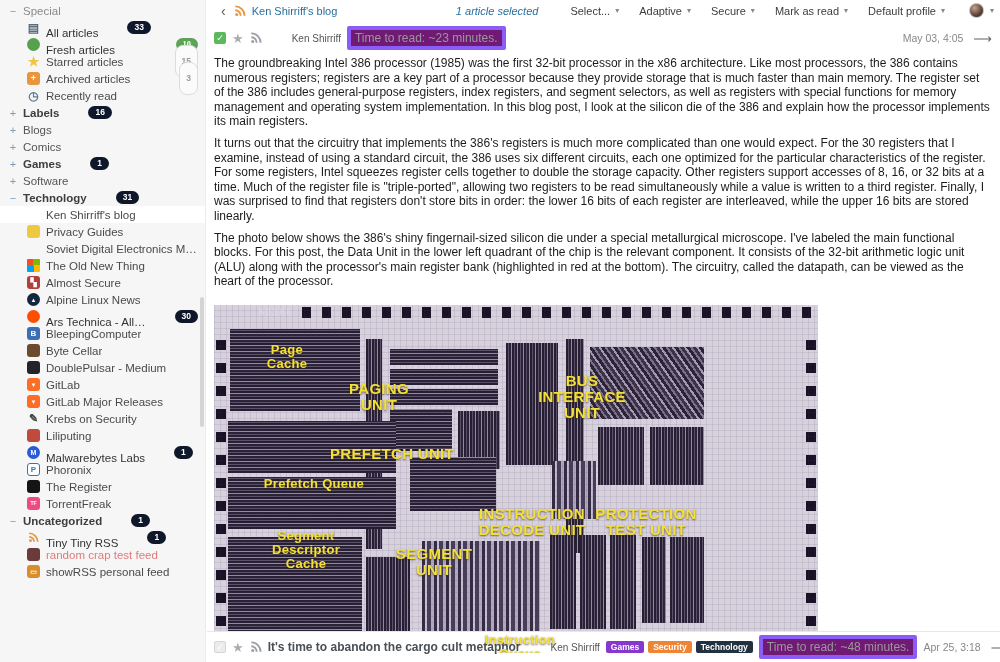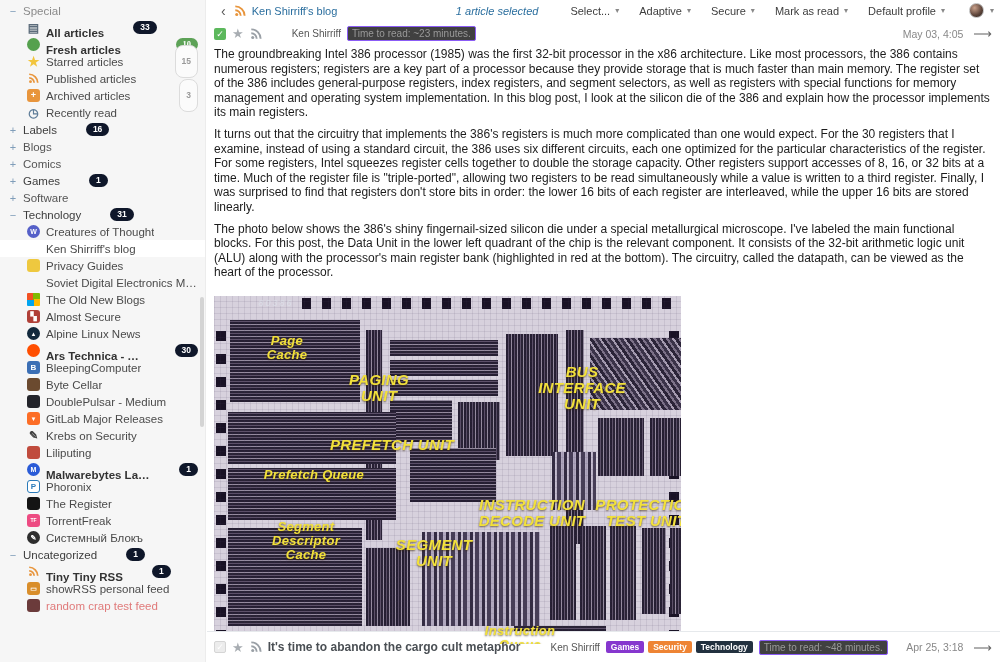--- a/index.html
+++ b/index.html
@@ -8,25 +8,25 @@
   body { position:relative; font-size:12px; color:#1c1c1c; }
 
   
   #sidebar { position:absolute; left:0; top:0; width:206px; height:662px;
     background:#f6f6f6; border-right:1px solid #ececec; font-size:11.5px; color:#4a4a4a;
     overflow:hidden; padding-top:2px; }
   .row { display:flex; align-items:center; height:17px; padding-right:7px; cursor:default; }
   .cat-row { padding-left:9px; gap:6px; }
   .cat-toggle { color:#7f9db9; width:8px; font-size:11px; text-align:center; flex:none; }
   .cat-label { color:#555; }
-  .cat-label.bold { font-weight:normal; color:#3d3d3d; }
+  .cat-label.bold { font-weight:bold; color:#3d3d3d; }
   .cat-label.muted { color:#8a8a8a; }
   .feed-row { padding-left:27px; gap:6px; }
   .feed-label { white-space:nowrap; overflow:hidden; text-overflow:ellipsis; min-width:0; }
-  .feed-label.bold { font-weight:bold; color:#333;margin-top:10px; }
+  .feed-label.bold { font-weight:normal; color:#333;margin-top:10px; }
   .selected-feed { background:#fff; }
   .error-feed .feed-label { color:#e07a7a; }
   .fav { width:13px; height:13px; border-radius:3px; flex:none; display:flex;
     align-items:center; justify-content:center; color:#fff; font-weight:bold; line-height:1; }
   .fav-ms { background:conic-gradient(#7fba00 0 25%, #ffb900 25% 50%, #00a4ef 50% 75%, #f25022 75% 100%); border-radius:1px; }
   .badge { margin-left:auto; font-size:8.5px; font-weight:bold; padding:2px 7px;
     border-radius:8px; flex:none; line-height:1; }
   .badge-blue { background:#0f172a; color:#fff;margin-left:23px; }
   .badge-green { background:#5da257; color:#fff;font-family:Liberation Serif, serif; }
   .badge-light { background:#fbfbfb; color:#9a9a9a; border:1px solid #dcdcdc; padding:11px 6px; }
@@ -47,31 +47,31 @@
 
   #article-head { display:flex; align-items:center; gap:6px; padding:7px 8px 4px 7px; font-size:12.5px; }
   .cb { width:12px; height:12px; border-radius:2px; flex:none; display:flex;
     align-items:center; justify-content:center; font-size:9px; }
   .cb-on { background:#5cb85c; color:#fff; }
   .cb-off { background:#ececec; border:1px solid #d5d5d5; color:#fff; }
   .star { color:#a8adb2; font-size:13px; line-height:1; }
   .share { display:flex; align-items:center; }
   .a-title { color:#2a6e9e; font-weight:bold; text-decoration:none; white-space:nowrap; }
   .author { color:#555; font-size:10px; white-space:nowrap;margin-left:24px; }
-  .rt-badge { border:1px solid #8b5cf6; color:#999; font-size:10px; padding:1px 4px;
-    border-radius:2px; background:#404040; white-space:nowrap; flex:none; }
+  .rt-badge { border:4px solid #8b5cf6; color:#999; font-size:12px; padding:1px 4px;
+    border-radius:2px; background:#701a75; white-space:nowrap; flex:none; }
   .date { margin-left:auto; color:#888; font-size:10.5px; white-space:nowrap; }
   .arrow { color:#666; font-size:13px; margin-left:4px; }
 
   #body { padding:2px 6px 0 7px; font-size:12px; line-height:14.6px; color:#1c1c1c; width:789px; }
   #body p { margin:0 0 7px 0; }
 
   
-  .die { position:relative; width:467px; height:348px; margin-top:16px;
-    background:#d7d1dd; overflow:hidden;font-style:italic; }
+  .die { position:relative; width:604px; height:348px; margin-top:16px;
+    background:#d7d1dd; overflow:hidden; }
   .die::after { content:""; position:absolute; inset:0; pointer-events:none;
     background:repeating-linear-gradient(90deg, rgba(70,58,92,.10) 0 1px, transparent 1px 6px),
                repeating-linear-gradient(0deg, rgba(70,58,92,.10) 0 1px, transparent 1px 6px); }
   .blk { position:absolute; }
   .bh { background:repeating-linear-gradient(0deg,#251e32 0 2px,#5d5169 2px 3px,#2a2336 3px 5px,#958b9f 5px 6px); }
   .bv { background:repeating-linear-gradient(90deg,#251e32 0 2px,#5d5169 2px 3px,#2a2336 3px 5px,#958b9f 5px 6px); }
   .bd { background:repeating-linear-gradient(55deg,#2a2337 0 3px,#7d7289 3px 5px,#3a3248 5px 8px,#a79db2 8px 10px); }
   .bs { background:repeating-linear-gradient(90deg,#332b42 0 3px,#c6bed1 3px 5px,#473e57 5px 9px,#b1a8bf 9px 12px); }
   .pads-top { position:absolute; left:88px; right:6px; top:2px; height:11px;
     background:repeating-linear-gradient(90deg,#191225 0 9px,transparent 9px 20px); }
@@ -114,30 +114,20 @@
         <span class="fav" style="background: rgb(85, 161, 78); border-radius: 50%;"></span>
         <span class="feed-label bold">Fresh articles</span>
         <span class="badge badge-green">10</span>
       </div>
       <div class="row feed-row">
         <span class="fav" style="font-size: 13px; color: rgb(242, 197, 61);">★</span>
         <span class="feed-label">Starred articles</span>
         <span class="badge badge-light">15</span>
       </div>
       <div class="row feed-row">
-        <span class="fav">
-          <svg width="11" height="11" viewBox="0 0 14 14">
-            <circle cx="3.2" cy="11" r="1.8" fill="#e8953c"></circle>
-            <path d="M1.5 6.2a6.3 6.3 0 0 1 6.3 6.3" stroke="#e8953c" stroke-width="2.2" fill="none"></path>
-            <path d="M1.5 1.6A10.9 10.9 0 0 1 12.4 12.5" stroke="#e8953c" stroke-width="2.2" fill="none"></path>
-          </svg>
-        </span>
-        <span class="feed-label">Published articles</span>
-      </div>
-      <div class="row feed-row">
         <span class="fav" style="background: rgb(232, 149, 60); font-size: 9px;">+</span>
         <span class="feed-label">Archived articles</span>
         <span class="badge badge-light">3</span>
       </div>
       <div class="row feed-row">
         <span class="fav" style="font-size: 12px; color: rgb(95, 125, 153);">◷</span>
         <span class="feed-label">Recently read</span>
       </div>
       <div class="row cat-row">
         <span class="cat-toggle">+</span>
@@ -159,39 +149,35 @@
       </div>
       <div class="row cat-row">
         <span class="cat-toggle">+</span>
         <span class="cat-label">Software</span>
       </div>
       <div class="row cat-row">
         <span class="cat-toggle">−</span>
         <span class="cat-label bold">Technology</span>
         <span class="badge badge-blue">31</span>
       </div>
-      <div class="row feed-row">
-        <span class="fav" style="background: rgb(85, 96, 200); border-radius: 50%; font-size: 7px;">W</span>
-        <span class="feed-label">Creatures of Thought</span>
-      </div>
       <div class="row feed-row selected-feed">
         <span class="fav"></span>
         <span class="feed-label">Ken Shirriff's blog</span>
       </div>
       <div class="row feed-row">
         <span class="fav" style="background: rgb(238, 200, 63);"></span>
         <span class="feed-label">Privacy Guides</span>
       </div>
       <div class="row feed-row">
         <span class="fav"></span>
         <span class="feed-label">Soviet Digital Electronics Museum</span>
       </div>
       <div class="row feed-row">
         <span class="fav fav-ms"></span>
-        <span class="feed-label">The Old New Blogs</span>
+        <span class="feed-label">The Old New Thing</span>
       </div>
       <div class="row feed-row">
         <span class="fav" style="background: rgb(176, 64, 56); font-size: 8px;">▚</span>
         <span class="feed-label">Almost Secure</span>
       </div>
       <div class="row feed-row">
         <span class="fav" style="background: rgb(18, 41, 61); border-radius: 50%; font-size: 6px;">▲</span>
         <span class="feed-label">Alpine Linux News</span>
       </div>
       <div class="row feed-row">
@@ -206,20 +192,24 @@
       <div class="row feed-row">
         <span class="fav" style="background: rgb(107, 74, 47);"></span>
         <span class="feed-label">Byte Cellar</span>
       </div>
       <div class="row feed-row">
         <span class="fav" style="background: rgb(35, 36, 42);"></span>
         <span class="feed-label">DoublePulsar - Medium</span>
       </div>
       <div class="row feed-row">
         <span class="fav" style="background: rgb(252, 109, 38); font-size: 6px;">▼</span>
+        <span class="feed-label">GitLab</span>
+      </div>
+      <div class="row feed-row">
+        <span class="fav" style="background: rgb(252, 109, 38); font-size: 6px;">▼</span>
         <span class="feed-label">GitLab Major Releases</span>
       </div>
       <div class="row feed-row">
         <span class="fav" style="font-size: 11px; color: rgb(68, 68, 68);">✎</span>
         <span class="feed-label">Krebs on Security</span>
       </div>
       <div class="row feed-row">
         <span class="fav" style="background: rgb(192, 75, 61);"></span>
         <span class="feed-label">Liliputing</span>
       </div>
@@ -232,48 +222,44 @@
         <span class="fav" style="border: 1.5px solid rgb(42, 122, 185); color: rgb(42, 122, 185); background: rgb(255, 255, 255); font-size: 8px;">P</span>
         <span class="feed-label">Phoronix</span>
       </div>
       <div class="row feed-row">
         <span class="fav" style="background: rgb(20, 20, 20);"></span>
         <span class="feed-label">The Register</span>
       </div>
       <div class="row feed-row">
         <span class="fav" style="background: rgb(237, 75, 130); font-size: 5px;">TF</span>
         <span class="feed-label">TorrentFreak</span>
-      </div>
-      <div class="row feed-row">
-        <span class="fav" style="background: rgb(45, 45, 45); border-radius: 50%; font-size: 7px;">✎</span>
-        <span class="feed-label">Системный Блокъ</span>
       </div>
       <div class="row cat-row">
         <span class="cat-toggle">−</span>
         <span class="cat-label bold">Uncategorized</span>
         <span class="badge badge-blue">1</span>
       </div>
       <div class="row feed-row">
         <span class="fav">
           <svg width="11" height="11" viewBox="0 0 14 14">
             <circle cx="3.2" cy="11" r="1.8" fill="#e8953c"></circle>
             <path d="M1.5 6.2a6.3 6.3 0 0 1 6.3 6.3" stroke="#e8953c" stroke-width="2.2" fill="none"></path>
             <path d="M1.5 1.6A10.9 10.9 0 0 1 12.4 12.5" stroke="#e8953c" stroke-width="2.2" fill="none"></path>
           </svg>
         </span>
         <span class="feed-label bold">Tiny Tiny RSS</span>
         <span class="badge badge-blue">1</span>
       </div>
-      <div class="row feed-row">
-        <span class="fav" style="background: rgb(217, 142, 43); font-size: 7px;">▭</span>
-        <span class="feed-label">showRSS personal feed</span>
-      </div>
       <div class="row feed-row error-feed">
         <span class="fav" style="background: rgb(107, 59, 59);"></span>
         <span class="feed-label">random crap test feed</span>
+      </div>
+      <div class="row feed-row">
+        <span class="fav" style="background: rgb(217, 142, 43); font-size: 7px;">▭</span>
+        <span class="feed-label">showRSS personal feed</span>
       </div>
     </div>
   <div id="scroll-thumb"></div>
 </div>
 
 <div id="main">
 
   <div id="topbar">
     <span class="back">‹</span>
     <span class="share" id="tb-rss">

